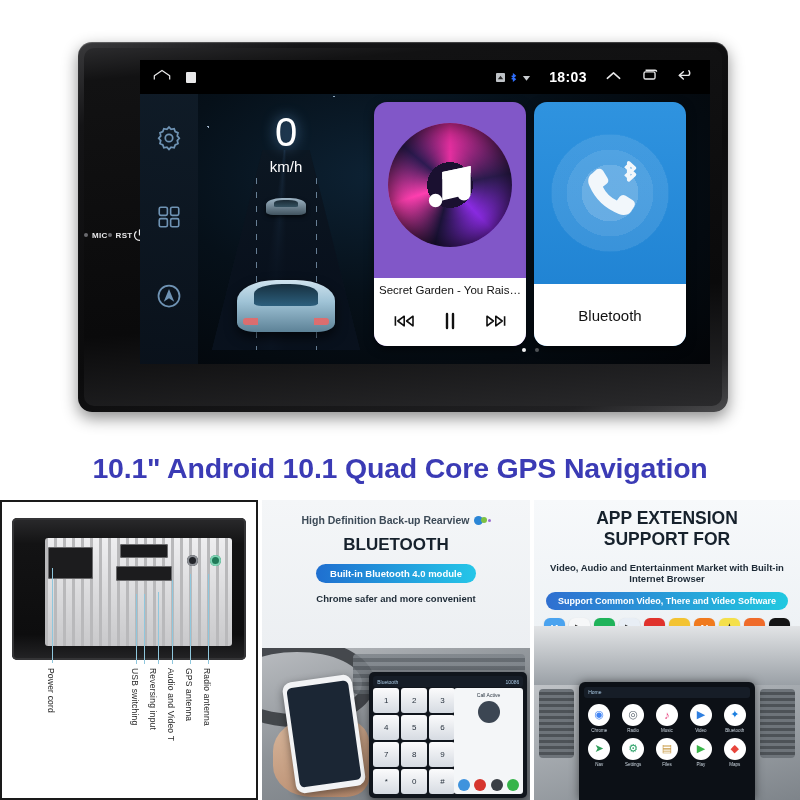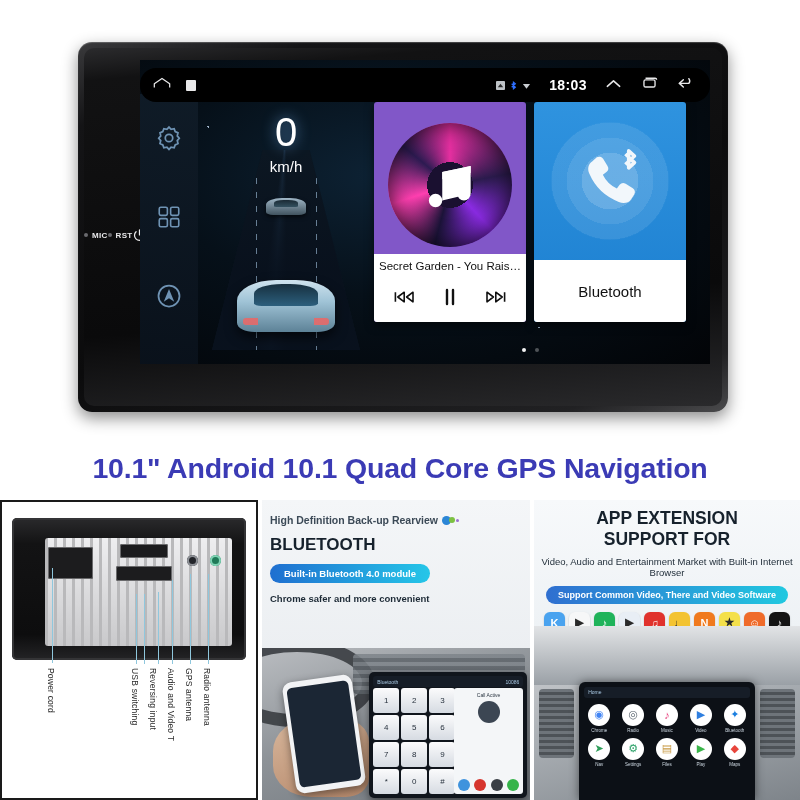--- a/index.html
+++ b/index.html
@@ -55,22 +55,22 @@
       radial-gradient(1px 1px at 22% 62%, #b9d6f0 99%, transparent),
       radial-gradient(1px 1px at 52% 78%, #d8ebff 99%, transparent),
       radial-gradient(1px 1px at 88% 66%, #a9cbe8 99%, transparent),
       radial-gradient(1px 1px at 70% 88%, #c9e2fb 99%, transparent),
       radial-gradient(1px 1px at 16% 86%, #8fb6d8 99%, transparent),
       radial-gradient(1px 1px at 44% 46%, #eaf4ff 99%, transparent);
   }
 
   
   .statusbar {
-    position: absolute; left: 0; top: 8px; right: 0; height: 34px;
-    background: #000; display: flex; align-items: center; z-index: 5; border-radius: 16px;
+    position: absolute; left: 0; top: 0; right: 0; height: 34px;
+    background: #000; display: flex; align-items: center; z-index: 5;
   }
   .sb-left { display: flex; align-items: center; gap: 14px; padding-left: 12px; }
   .sb-right { margin-left: auto; display: flex; align-items: center; gap: 18px; padding-right: 14px; }
   .sb-icons { display: flex; align-items: center; gap: 4px; }
   .sb-ic { width: 9px; height: 9px; }
   .sb-clock { color: #fff; font-size: 14px; font-weight: 600; letter-spacing: .4px; }
   .sb-sq { width: 10px; height: 11px; background: #e9e9ea; border-radius: 1px; }
 
   
   .sidebar {
@@ -114,21 +114,21 @@
     background: linear-gradient(180deg,#cfe3ee 0%,#9fc3d6 42%,#5d8297 100%);
     box-shadow: 0 5px 12px rgba(0,0,0,.65);
   }
   .car-near::before { content:""; position:absolute; left:17px; top:4px; width:64px; height:22px;
     background: linear-gradient(180deg,#17303f,#2c5f7d); border-radius: 44% 44% 12% 12%; }
   .car-near::after { content:""; position:absolute; left:6px; bottom:7px; right:6px; height:7px;
     background: linear-gradient(90deg,#e46a6a 0 18%, transparent 18% 82%, #e46a6a 82% 100%);
     border-radius: 3px; opacity: .92; }
 
   
-  .card { position: absolute; top: 8px; bottom: 42px; border-radius: 3px; overflow: hidden;
+  .card { position: absolute; top: 8px; bottom: 18px; border-radius: 13px; overflow: hidden;
           box-shadow: 0 3px 10px rgba(0,0,0,.55); }
   .music-card { left: 176px; width: 152px; background: #8157c8; }
   .music-art {
     position: absolute; left: 0; right: 0; top: 0; height: 166px;
     display: flex; align-items: center; justify-content: center;
   }
   .art-disc {
     width: 124px; height: 124px; border-radius: 50%;
     background:
       radial-gradient(circle at 50% 50%, #1a1030 0 26%, transparent 26%),
@@ -196,21 +196,21 @@
   }
   .rear-port { position: absolute; border-radius: 50%; }
   .lead { position: absolute; width: 1px; background: #8fc7dd; }
   .vlabel {
     position: absolute; transform-origin: left top; transform: rotate(90deg);
     font-size: 8.5px; color: #2a2a2a; white-space: nowrap; letter-spacing: .2px;
   }
 
   
   .p2-top { position: absolute; left: 0; top: 0; right: 0; height: 148px;
-            background: linear-gradient(180deg,#f4f6f8,#eceff2); padding: 10px 8px 0; text-align: left; }
+            background: linear-gradient(180deg,#f4f6f8,#eceff2); padding: 10px 8px 0; text-align: center; }
   .p2-kicker { font-size: 10.5px; color: #3c4a57; font-weight: 600; display: inline-flex;
                align-items: center; gap: 4px; justify-content: center; }
   .kicker-dots { display: inline-flex; align-items: center; gap: 1px; }
   .kd1 { width: 9px; height: 9px; border-radius: 50%; background: #2b86d6; }
   .kd2 { width: 6px; height: 6px; border-radius: 50%; background: #7dc142; margin-left: -3px; }
   .kd3 { width: 3px; height: 3px; border-radius: 50%; background: #9b6fd0; }
   .p2-h1 { font-size: 17px; font-weight: 700; color: #16212c; margin-top: 7px; line-height: 1.18; }
   .pill {
     display: inline-block; margin-top: 9px; padding: 4px 14px; border-radius: 20px;
     background: linear-gradient(90deg,#1f6fd0,#25c6e8); color: #fff; font-size: 9.5px; font-weight: 600;
@@ -240,21 +240,21 @@
                background: #f4f6f8; border-radius: 3px; text-align: center; padding-top: 4px; }
   .cp-t { font-size: 5px; color: #2b3642; }
   .cp-av { width: 22px; height: 22px; border-radius: 50%; background: #3c4653; margin: 3px auto 2px; }
   .cp-btns { position: absolute; left: 0; right: 0; bottom: 3px; display: flex; justify-content: space-evenly; }
   .cp-b { width: 12px; height: 12px; border-radius: 50%; }
 
   
   .p3-top { position: absolute; left: 0; top: 0; right: 0; height: 126px;
             background: linear-gradient(180deg,#f7f9fb,#eef2f5); padding: 8px 6px 0; text-align: center; }
   .p3-h1 { font-size: 17.5px; font-weight: 700; color: #16212c; line-height: 1.2; }
-  .p3-sub { margin-top: 6px; font-size: 9.5px; font-weight: 400; color: #1d2a36; }
+  .p3-sub { margin-top: 12px; font-size: 9.5px; font-weight: 700; color: #1d2a36; }
   .pill2 { display: inline-block; margin-top: 8px; padding: 4px 12px; border-radius: 20px;
     background: linear-gradient(90deg,#2f6fd0,#21c8e0); color: #fff; font-size: 9px; font-weight: 600; }
   .appicons { margin-top: 8px; display: flex; justify-content: center; gap: 4px; }
   .appic { width: 21px; height: 21px; border-radius: 6px; display: flex; align-items: center;
            justify-content: center; color: #fff; font-size: 11px; font-weight: 700;
            box-shadow: 0 1px 2px rgba(0,0,0,.2); }
   .p3-foot { margin-top: 6px; font-size: 8px; font-weight: 700; color: #2b3642; }
   .p3-photo { position: absolute; left: 0; right: 0; top: 126px; bottom: 0;
               background: linear-gradient(165deg,#d5d7da,#a8adb2 50%,#7e848a); overflow: hidden; }
   .p3-dash { position: absolute; left: 0; right: 0; top: 0; height: 34%;

